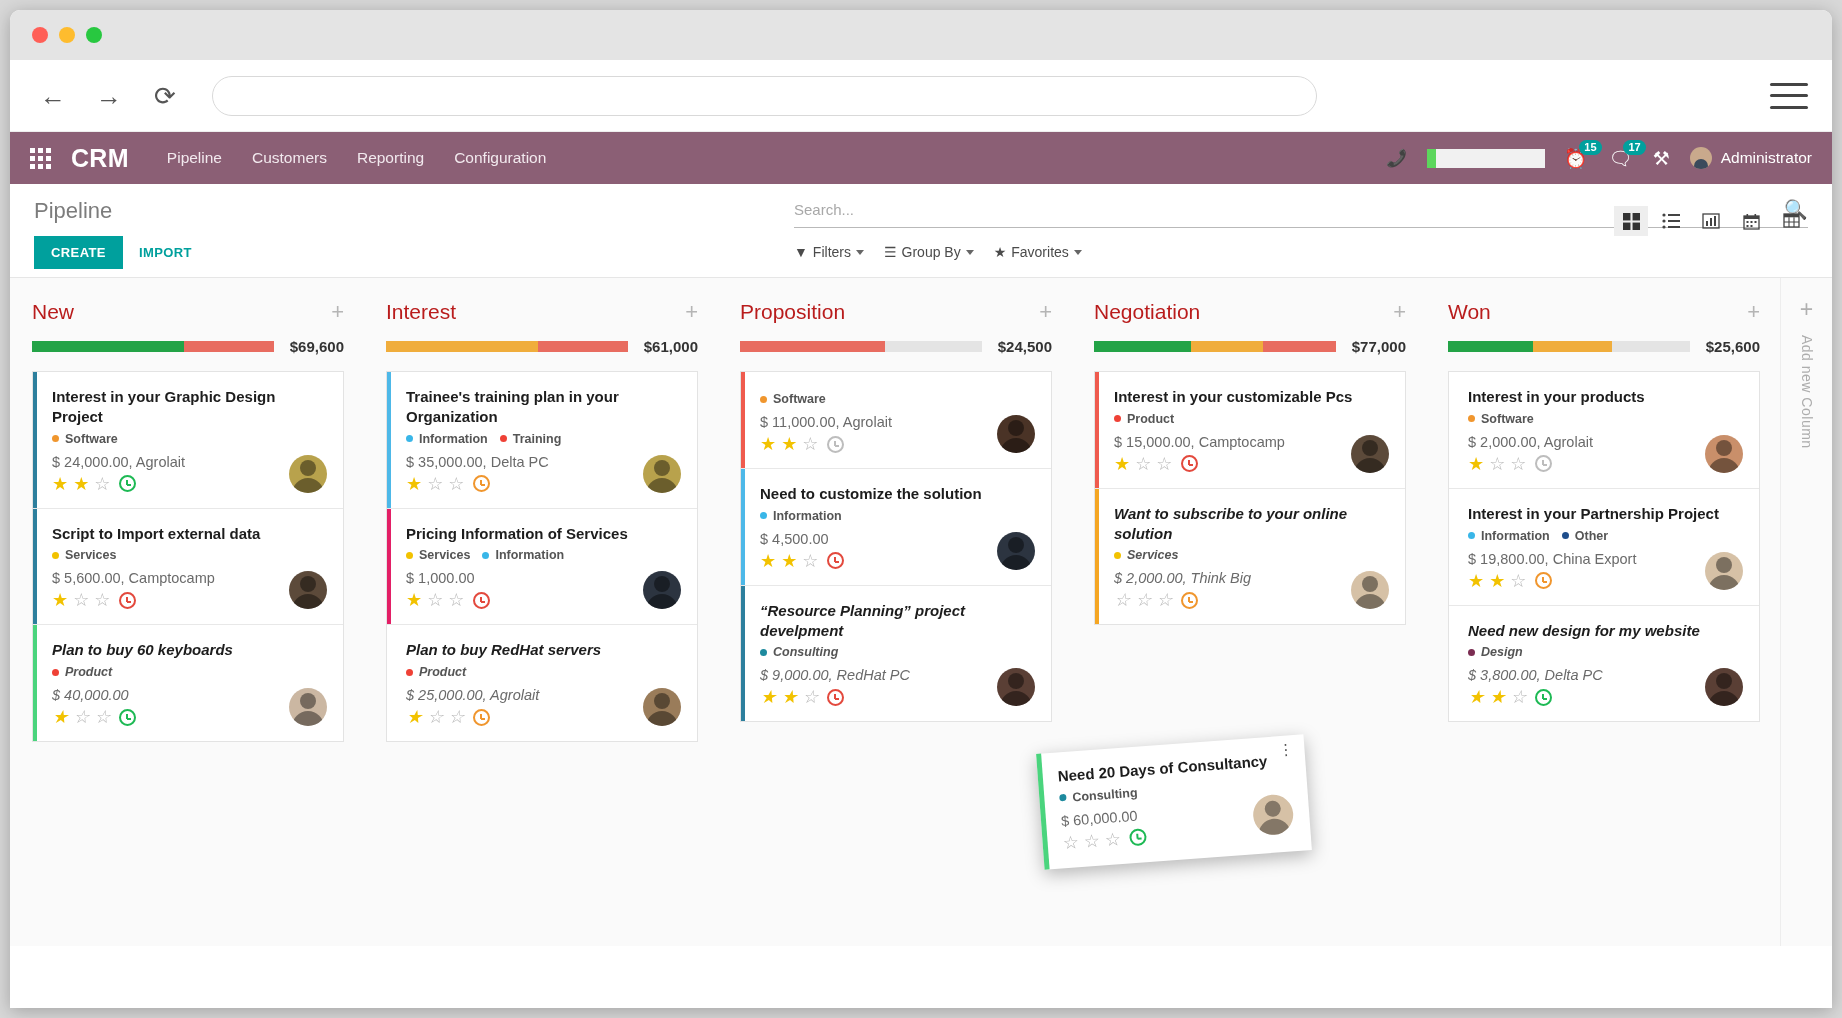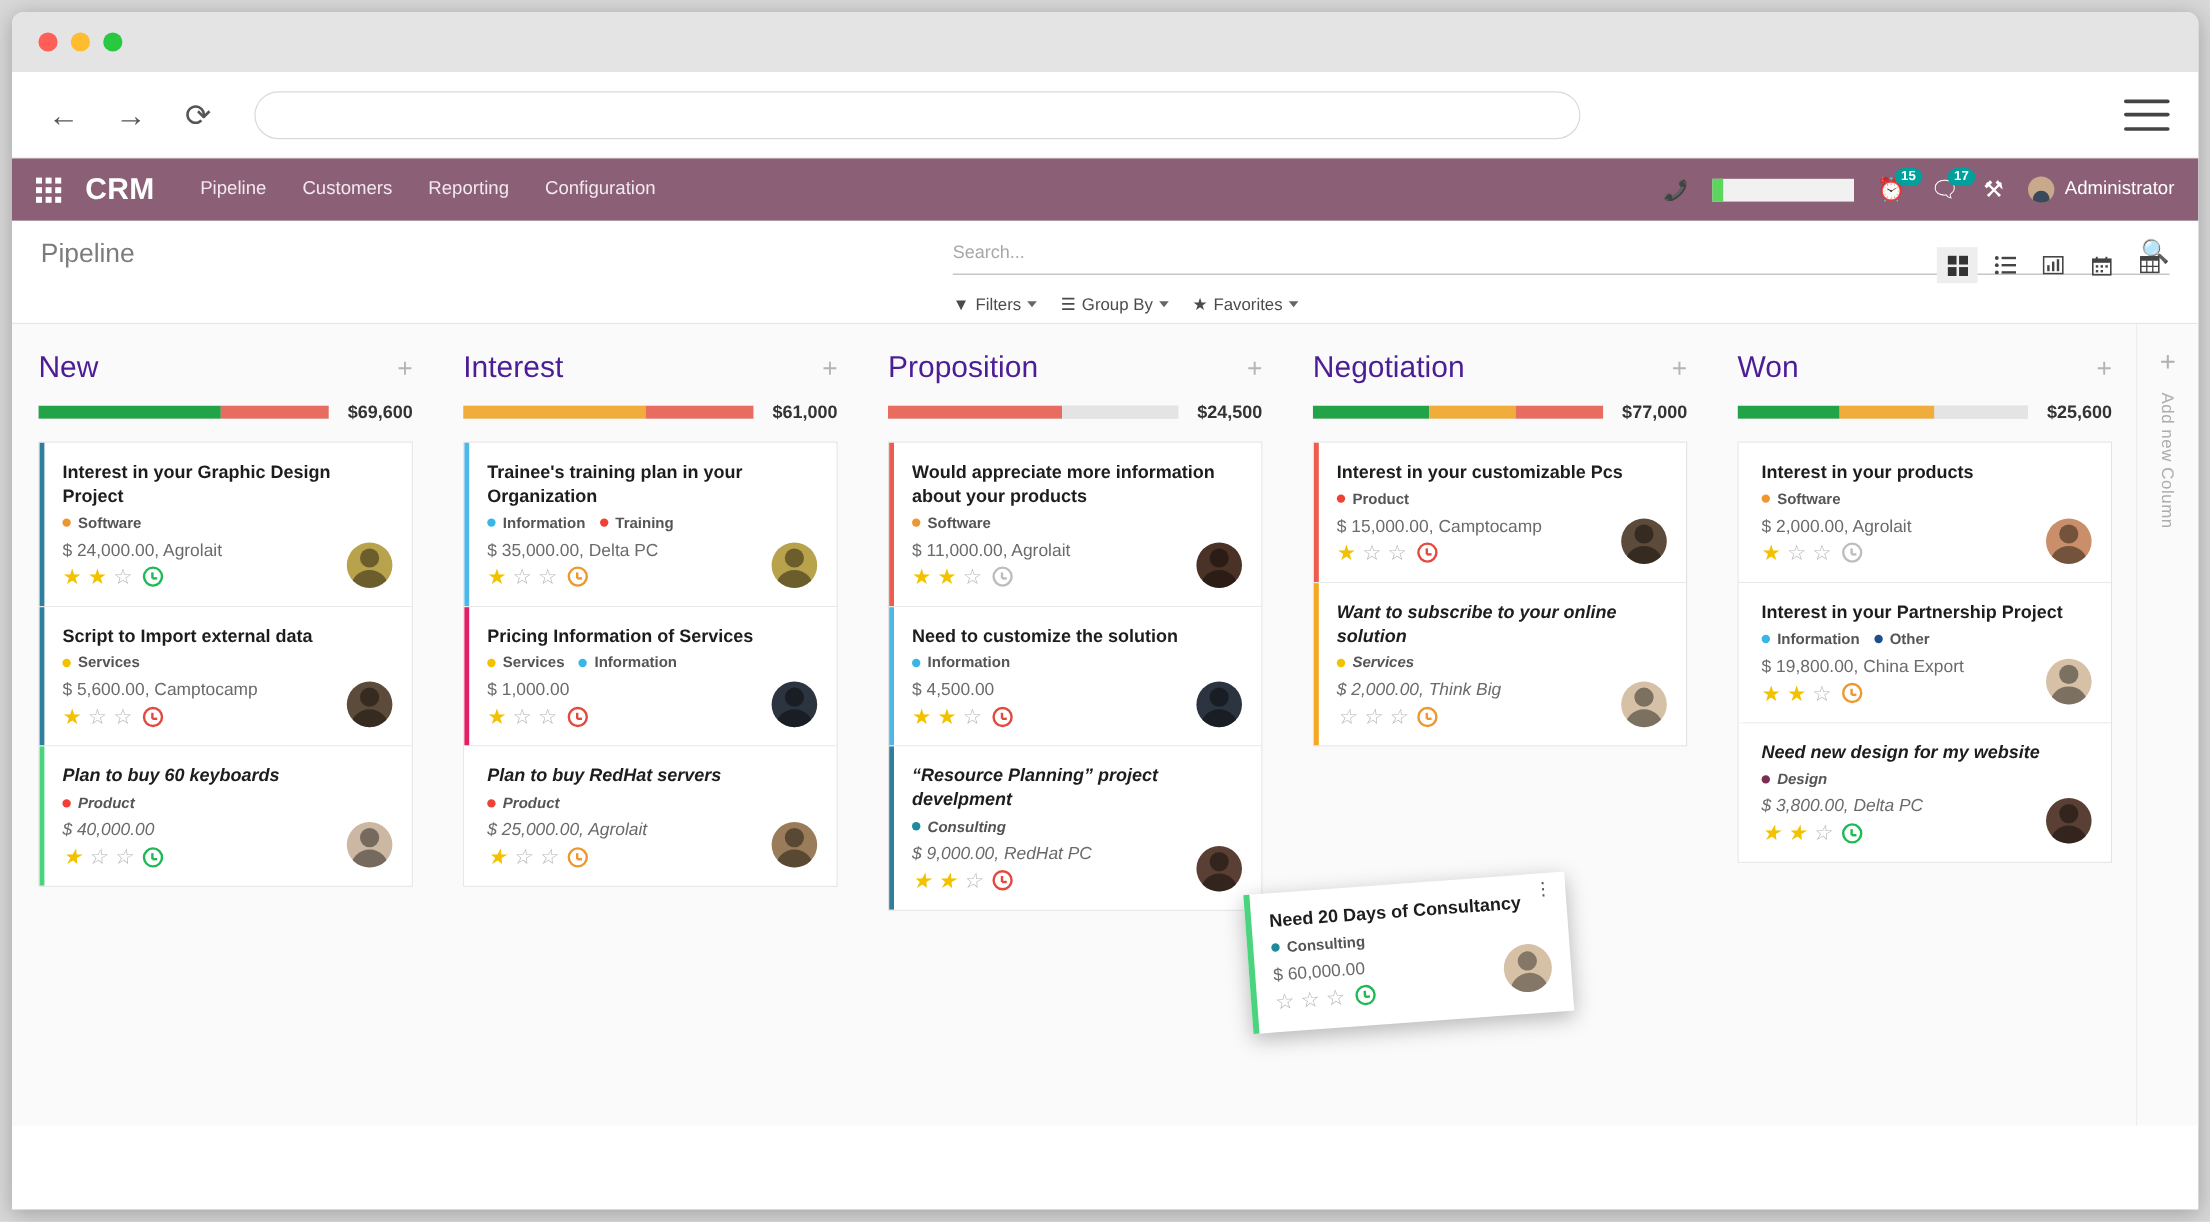--- a/index.html
+++ b/index.html
@@ -98,21 +98,21 @@
   .caret { border-left: 4px solid transparent; border-right: 4px solid transparent; border-top: 5px solid #666; display: inline-block; }
   .view-switch { position: absolute; right: 0; top: 8px; display: flex; align-items: center; gap: 6px; }
   .view-btn { width: 34px; height: 30px; display: flex; align-items: center; justify-content: center; cursor: pointer; color: #4a4a4a; }
   .view-btn.active { background: #eeeeee; }
 
   
   .kanban { background: #fafafa; height: 668px; display: flex; position: relative; }
   .columns { display: flex; flex: 1; padding: 0 0 0 0; }
   .kcol { width: 354px; padding: 22px 20px 0 22px; position: relative; }
   .kcol-head { display: flex; align-items: center; }
-  .kcol-title { font-size: 25px; color: #4c1d95; }
+  .kcol-title { font-size: 21px; color: #b91c1c; }
   .kcol-plus { margin-left: auto; color: #b5b5b5; font-size: 22px; line-height: 1; cursor: pointer; }
   .kcol-bar { display: flex; align-items: center; margin-top: 14px; gap: 16px; }
   .progbar { flex: 1; height: 11px; background: #e4e4e4; display: flex; overflow: hidden; }
   .progbar i { display: block; height: 100%; }
   .kcol-amount { font-size: 15px; font-weight: bold; color: #333; white-space: nowrap; }
 
   .cards { margin-top: 16px; background: #fff; border: 1px solid #e3e3e3; }
   .card {
     position: relative; background: #fff;
     border-bottom: 1px solid #e8e8e8;
@@ -224,20 +224,24 @@
         <span class="avatar-sm"></span>
         <span>Administrator</span>
       </span>
     </div>
   </div>
 
   <div class="control-panel">
     <div class="cp-row">
       <div class="cp-left">
         <div class="page-title">Pipeline</div>
+        <div class="btn-row">
+          <button class="btn-create">CREATE</button>
+          <button class="btn-import">IMPORT</button>
+        </div>
       </div>
       <div class="cp-right">
         <div class="searchbox">
           <input value="" placeholder="Search..." style="">
           <span class="search-icon">🔍</span>
         </div>
         <div class="filter-row">
           <span class="filter-item">
             <span>▼</span>
             <span>Filters</span>
@@ -488,21 +492,20 @@
     <div class="kcol-bar">
       <span class="progbar">
               <i style="width:60%;background:#e86c60"></i>
               <i style="width:40%;background:#e4e4e4"></i>
             </span>
       <span class="kcol-amount">$24,500</span>
     </div>
     <div class="cards">
             <div class="card">
       <span class="card-stripe" style="background:#ef5b4e"></span>
-      <div class="card-title">Would appreciate more information about your products</div>
       <div class="tags">
                 <span class="tag">
          <span class="tag-dot" style="background:#f0962e"></span>
          <span>Software</span>
        </span>
               </div>
       <div class="card-body">
         <div>
           <div class="card-amount">$ 11,000.00, Agrolait</div>
           <div class="stars">

